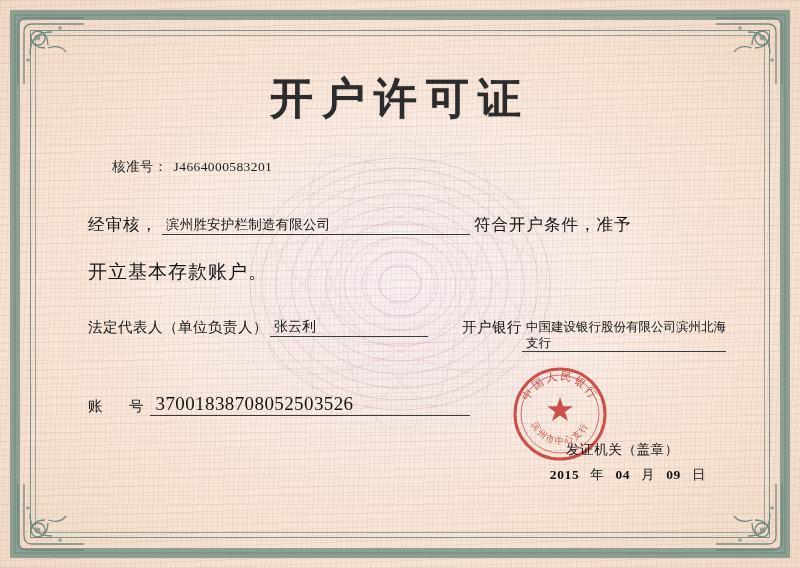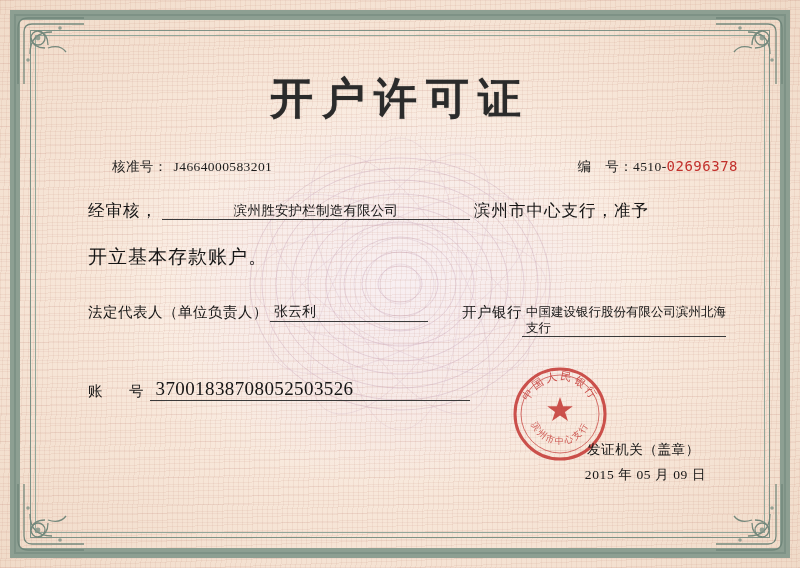--- a/index.html
+++ b/index.html
@@ -127,43 +127,44 @@
   .serial-wrap { letter-spacing: .4px; }
   .serial-prefix { color: #1d1d1d; }
   .serial-red {
     color: #c2302c;
     font-family: "DejaVu Sans Mono", monospace;
     font-size: 14px;
     letter-spacing: .5px;
   }
 
   .body-block {
-    margin-top: 26px;
+    margin-top: 40px;
     padding-left: 36px;
     font-size: 16.5px;
     color: #151515;
     line-height: 1.05;
   }
   .line1 {
     display: flex;
     align-items: baseline;
     white-space: nowrap;
   }
   .lead { letter-spacing: 1px; }
   .fill {
     display: inline-block;
     border-bottom: 1px solid #3a3a3a;
     min-width: 300px;
-    text-align: center;
+    text-align: left;
     padding: 0 4px 1px 4px;
     font-size: 13.5px;
     letter-spacing: .2px;
     margin: 0 4px;
     position: relative;
     top: -1px;
+    font-family: Liberation Mono, monospace;
   }
   .tail { letter-spacing: 1px; }
 
   .line2 {
     margin-top: 26px;
     font-size: 19px;
     letter-spacing: 1px;
   }
 
   .line3 {
@@ -222,21 +223,21 @@
     position: absolute;
     right: 42px;
     bottom: 32px;
     text-align: center;
     font-size: 13.5px;
     color: #151515;
     line-height: 1.9;
   }
   .issuer .agency { letter-spacing: .6px; }
   .issuer .date { letter-spacing: .6px; }
-  .issuer .date .n { margin: 0 4px; }
+  .issuer .date .n { margin: 0 11px; font-weight: bold; }
 
   
   .seal {
     position: absolute;
     right: 138px;
     bottom: 56px;
     width: 100px;
     height: 100px;
     opacity: .82;
     pointer-events: none;
@@ -347,31 +348,28 @@
   </svg>
 
   <div class="content">
 
     <div class="title">开户许可证</div>
 
     <div class="row-nums">
       <div class="approve-no">
         <span>核准号：</span><span class="val">J4664000583201</span>
       </div>
-      <div class="serial-wrap">
-        <span class="serial-prefix">编　号：</span><span class="serial-prefix">4510-</span><span class="serial-red">02696378</span>
-      </div>
     </div>
 
     <div class="body-block">
 
       <div class="line1">
         <span class="lead">经审核，</span>
         <span class="fill">滨州胜安护栏制造有限公司</span>
-        <span class="tail">滨州市中心支行，准予</span>
+        <span class="tail">符合开户条件，准予</span>
       </div>
 
       <div class="line2">开立基本存款账户。</div>
 
       <div class="line3">
         <span class="rep-label">法定代表人（单位负责人）</span>
         <span class="fill-rep">张云利</span>
         <span class="bank-label">开户银行</span>
         <span class="bank-value">中国建设银行股份有限公司滨州北海支行</span>
       </div>
@@ -395,18 +393,18 @@
         <textPath href="#sealBot" startOffset="50%" text-anchor="middle">滨州市中心支行</textPath>
       </text>
       <g fill="#c2302c">
         <polygon points="50,33 53.1,42.2 62.8,42.2 55,47.9 58,57.1 50,51.4 42,57.1 45,47.9 37.2,42.2 46.9,42.2"></polygon>
       </g>
     </svg>
 
     <div class="issuer">
       <div class="agency">发证机关（盖章）</div>
       <div class="date">
-        <span class="n">2015</span><span>年</span><span class="n">05</span><span>月</span><span class="n">09</span><span>日</span>
+        <span class="n">2015</span><span>年</span><span class="n">04</span><span>月</span><span class="n">09</span><span>日</span>
       </div>
     </div>
 
   </div>
 </div>
 
 </body></html>

